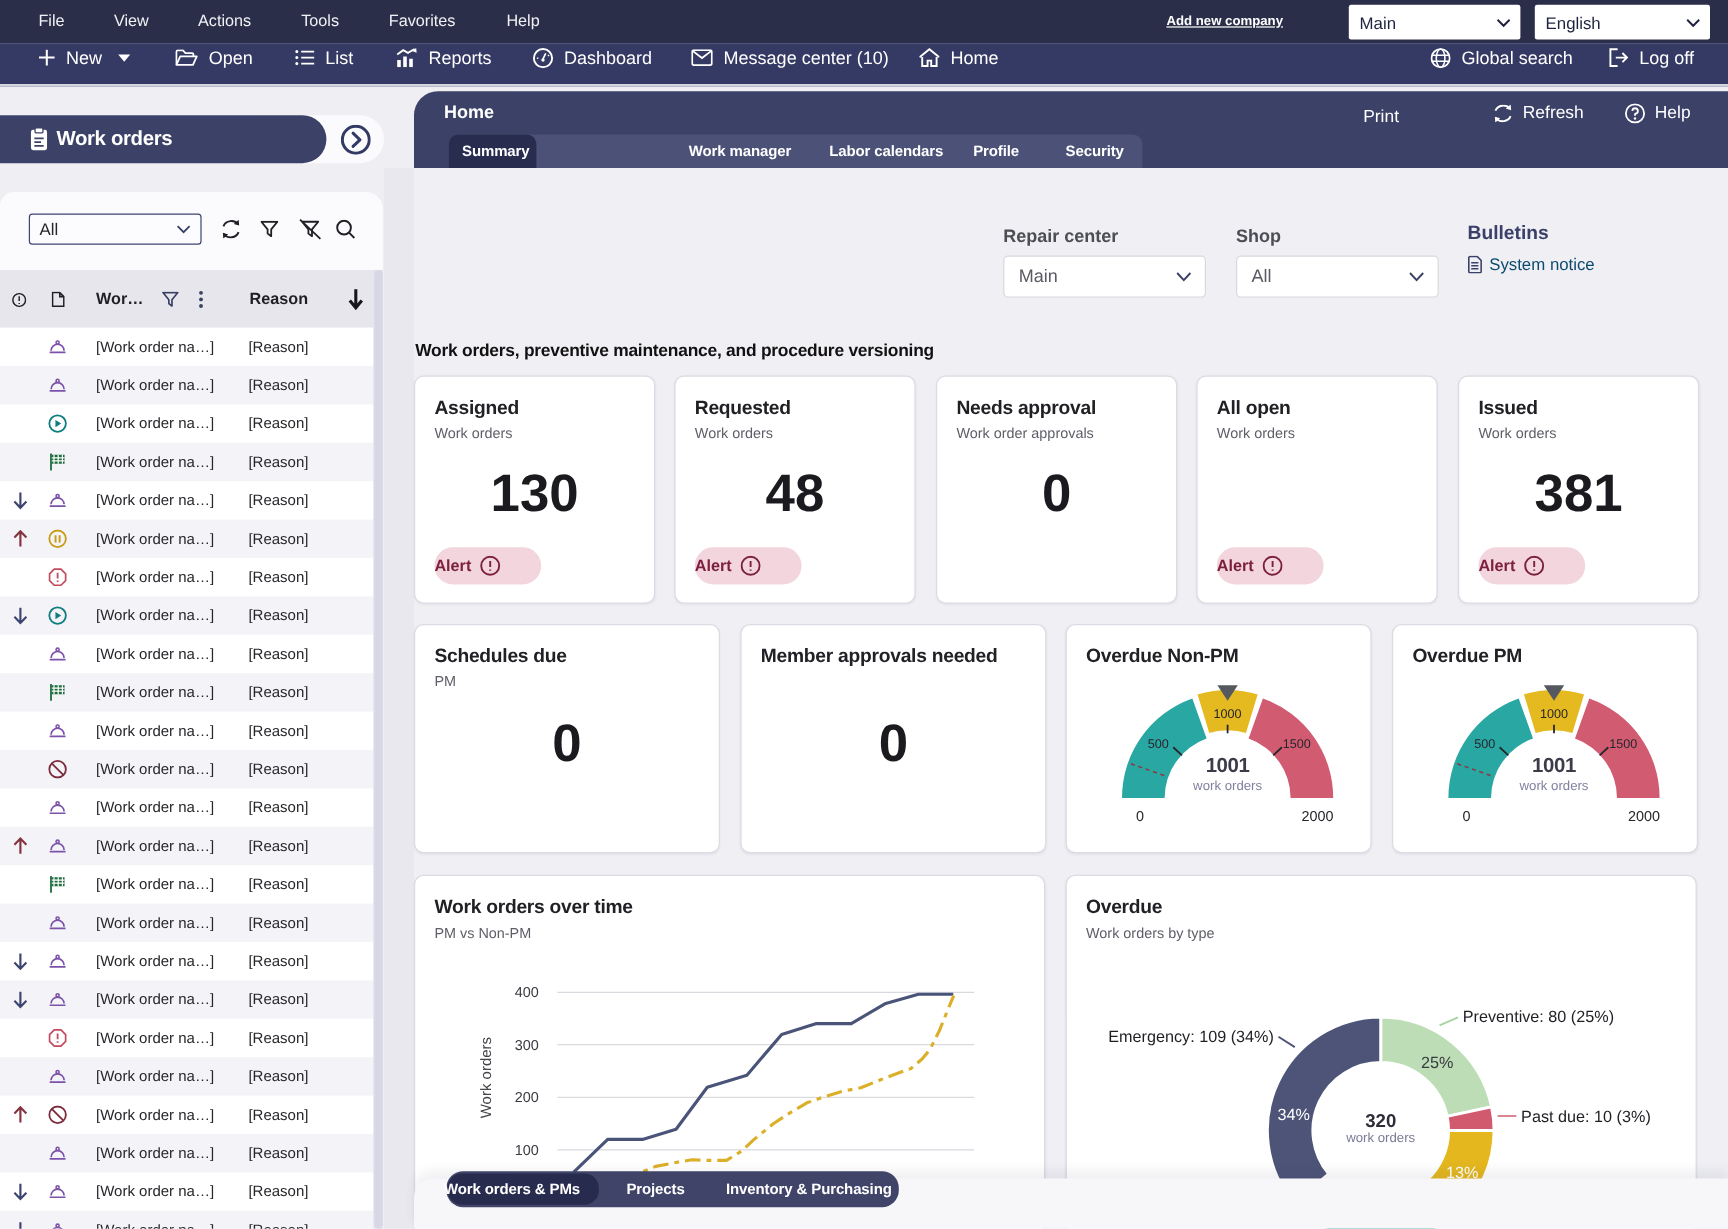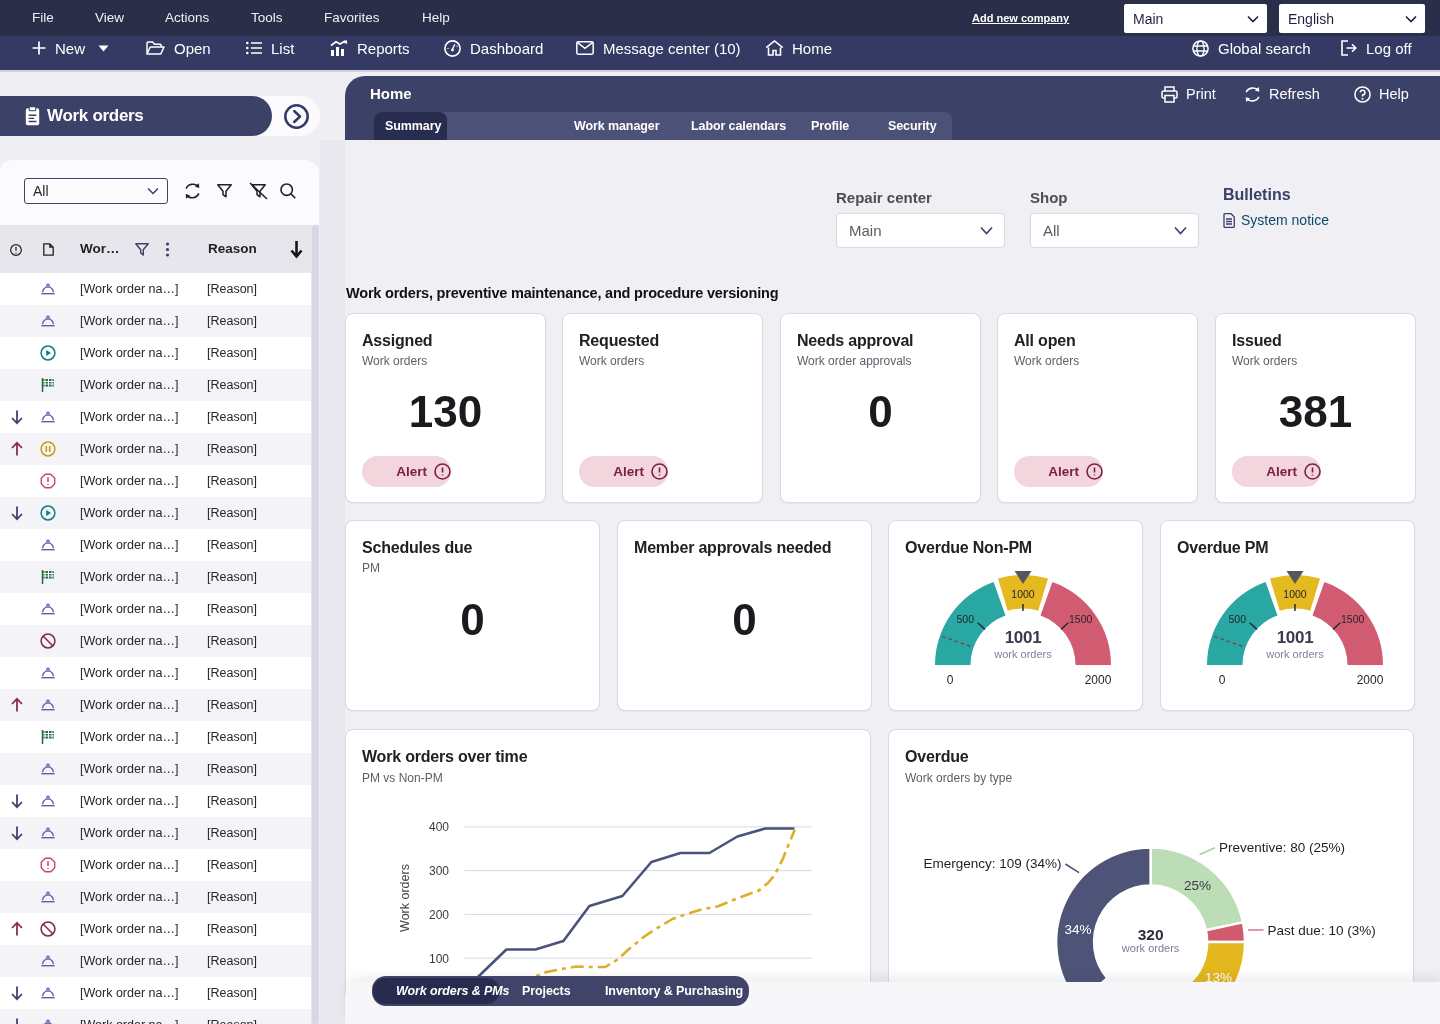--- a/index.html
+++ b/index.html
@@ -50,21 +50,21 @@
 .ctl-sel svg { position:absolute; right:11px; }
 #bulletins { position:absolute; left:878px; top:46px; font-size:16px; font-weight:bold; color:#3A4068; }
 #sysnotice { position:absolute; left:878px; top:72px; font-size:14px; color:#0c4a6e; display:flex; align-items:center; gap:6px; }
 
 #secheading { position:absolute; left:1px; top:145px; font-size:14.5px; font-weight:bold; color:#111; letter-spacing:-0.2px; }
 
 .card { position:absolute; background:#fff; border:1px solid #DBDBE3; border-radius:8px; box-shadow:0 1px 2px rgba(40,40,70,.06); }
 .card .ct { position:absolute; left:16px; top:18px; font-size:16px; font-weight:bold; color:#202025; letter-spacing:-0.2px; white-space:nowrap; }
 .card .cs { position:absolute; left:16px; top:40px; font-size:12px; color:#5E5E68; }
 .card .num { position:absolute; left:0; width:100%; text-align:center; font-size:44px; font-weight:bold; color:#1B1B1F; }
-.alert { position:absolute; left:16px; bottom:15px; height:31px; width:89px; background:#F2D5DD; border-radius:16px; display:flex; align-items:center; justify-content:flex-end; gap:7px; font-size:13.5px; font-weight:bold; color:#7D2040; }
+.alert { position:absolute; left:16px; bottom:15px; height:31px; width:89px; background:#F2D5DD; border-radius:16px; display:flex; align-items:center; justify-content:flex-start; gap:7px; font-size:13.5px; font-weight:bold; color:#7D2040; }
 
 
 #footer { position:absolute; left:345px; top:982px; width:1095px; height:42px; background:#F7F7FA; border-radius:16px 0 0 0; box-shadow:0 -7px 9px rgba(60,60,90,0.07); }
 #btabs { position:absolute; left:372px; top:976px; width:377px; height:30px; background:#3F4468; border-radius:14px; }
 .btabt { position:absolute; top:976px; height:30px; line-height:31px; color:#fff; font-size:12.5px; font-weight:bold; letter-spacing:-0.1px; white-space:nowrap; }
 </style>
 </head>
 <body>
 <div id="stage">
 
@@ -461,21 +461,21 @@
           </svg></span>
         <span class="t1">[Work order na…]</span>
         <span class="t2">[Reason]</span>
       </div>
 </div>
   <div id="sb-scroll"></div>
     <div id="sb-thumb"></div>
 
   <div id="mhead">
     <span class="title">Home</span>
-    <div class="hact" style="left:816px;">
+    <div class="hact" style="left:791px;flex-direction:column;">
       <svg width="17" height="17" viewBox="0 0 17 17">
           <path fill="none" stroke="#fff" stroke-width="1.5" d="M4 5 L4 1 L13 1 L13 5 M4 12 L2.5 12 A1.5 1.5 0 0 1 1 10.5 L1 6.5 A1.5 1.5 0 0 1 2.5 5 L14.5 5 A1.5 1.5 0 0 1 16 6.5 L16 10.5 A1.5 1.5 0 0 1 14.5 12 L13 12 M4 9.5 L13 9.5 L13 16 L4 16 Z"></path>
         </svg>
       <span>Print</span>
     </div>
     <div class="hact" style="left:899px;">
       <svg width="17" height="15" viewBox="0 0 17 15">
           <path fill="none" stroke="#fff" stroke-width="1.6" d="M14.5 3.6 A7 6.2 0 0 0 2.2 5.2 M2.5 11.4 A7 6.2 0 0 0 14.8 9.8"></path>
           <path fill="#fff" d="M14.9 0 L15.3 4.8 L10.8 3.4 Z M2.1 15 L1.7 10.2 L6.2 11.6 Z"></path>
         </svg>
@@ -524,20 +524,21 @@
         <span class="cs">Work orders</span>
       <span class="num" style="top:73px;">130</span>
       <div class="alert">Alert <svg width="17" height="17" viewBox="0 0 17 17">
             <circle cx="8.5" cy="8.5" r="7.5" fill="none" stroke="#7D2040" stroke-width="1.6"></circle>
             <path d="M8.5 4.5 L8.5 9.5 M8.5 11.6 L8.5 12.6" stroke="#7D2040" stroke-width="1.6"></path>
           </svg></div>
     </div>
     <div class="card" style="left:217px; top:173px; width:201px; height:190px;">
       <span class="ct">Requested</span>
         <span class="cs">Work orders</span>
+      <span class="num" style="top:73px;">48</span>
       <div class="alert">Alert <svg width="17" height="17" viewBox="0 0 17 17">
             <circle cx="8.5" cy="8.5" r="7.5" fill="none" stroke="#7D2040" stroke-width="1.6"></circle>
             <path d="M8.5 4.5 L8.5 9.5 M8.5 11.6 L8.5 12.6" stroke="#7D2040" stroke-width="1.6"></path>
           </svg></div>
     </div>
     <div class="card" style="left:435px; top:173px; width:201px; height:190px;">
       <span class="ct">Needs approval</span>
         <span class="cs">Work order approvals</span>
       <span class="num" style="top:73px;">0</span>
     </div>
@@ -644,17 +645,17 @@
 <text x="329.6" y="252" font-size="13.5" fill="#fff" text-anchor="middle">13%</text>
 <text x="261.6" y="209.5" font-size="15.5" font-weight="bold" fill="#2E2E3A" text-anchor="middle">320</text>
 <text x="261.6" y="221.5" font-size="11" fill="#7A7A96" text-anchor="middle">work orders</text>
 </svg>
     </div>
   </div>
 
   <div id="footer"></div>
   <div id="btabs"></div>
   <div class="abs" style="left:373px; top:978px; width:126px; height:26px; background:#272B4D; border-radius:12px;"></div>
-  <span class="btabt" style="left:396px;font-style:italic;">Work orders &amp; PMs</span>
+  <span class="btabt" style="left:370px;">Work orders &amp; PMs</span>
   <span class="btabt" style="left:522px;">Projects</span>
   <span class="btabt" style="left:605px;">Inventory &amp; Purchasing</span>
 
 </div>
 
 </body></html>

